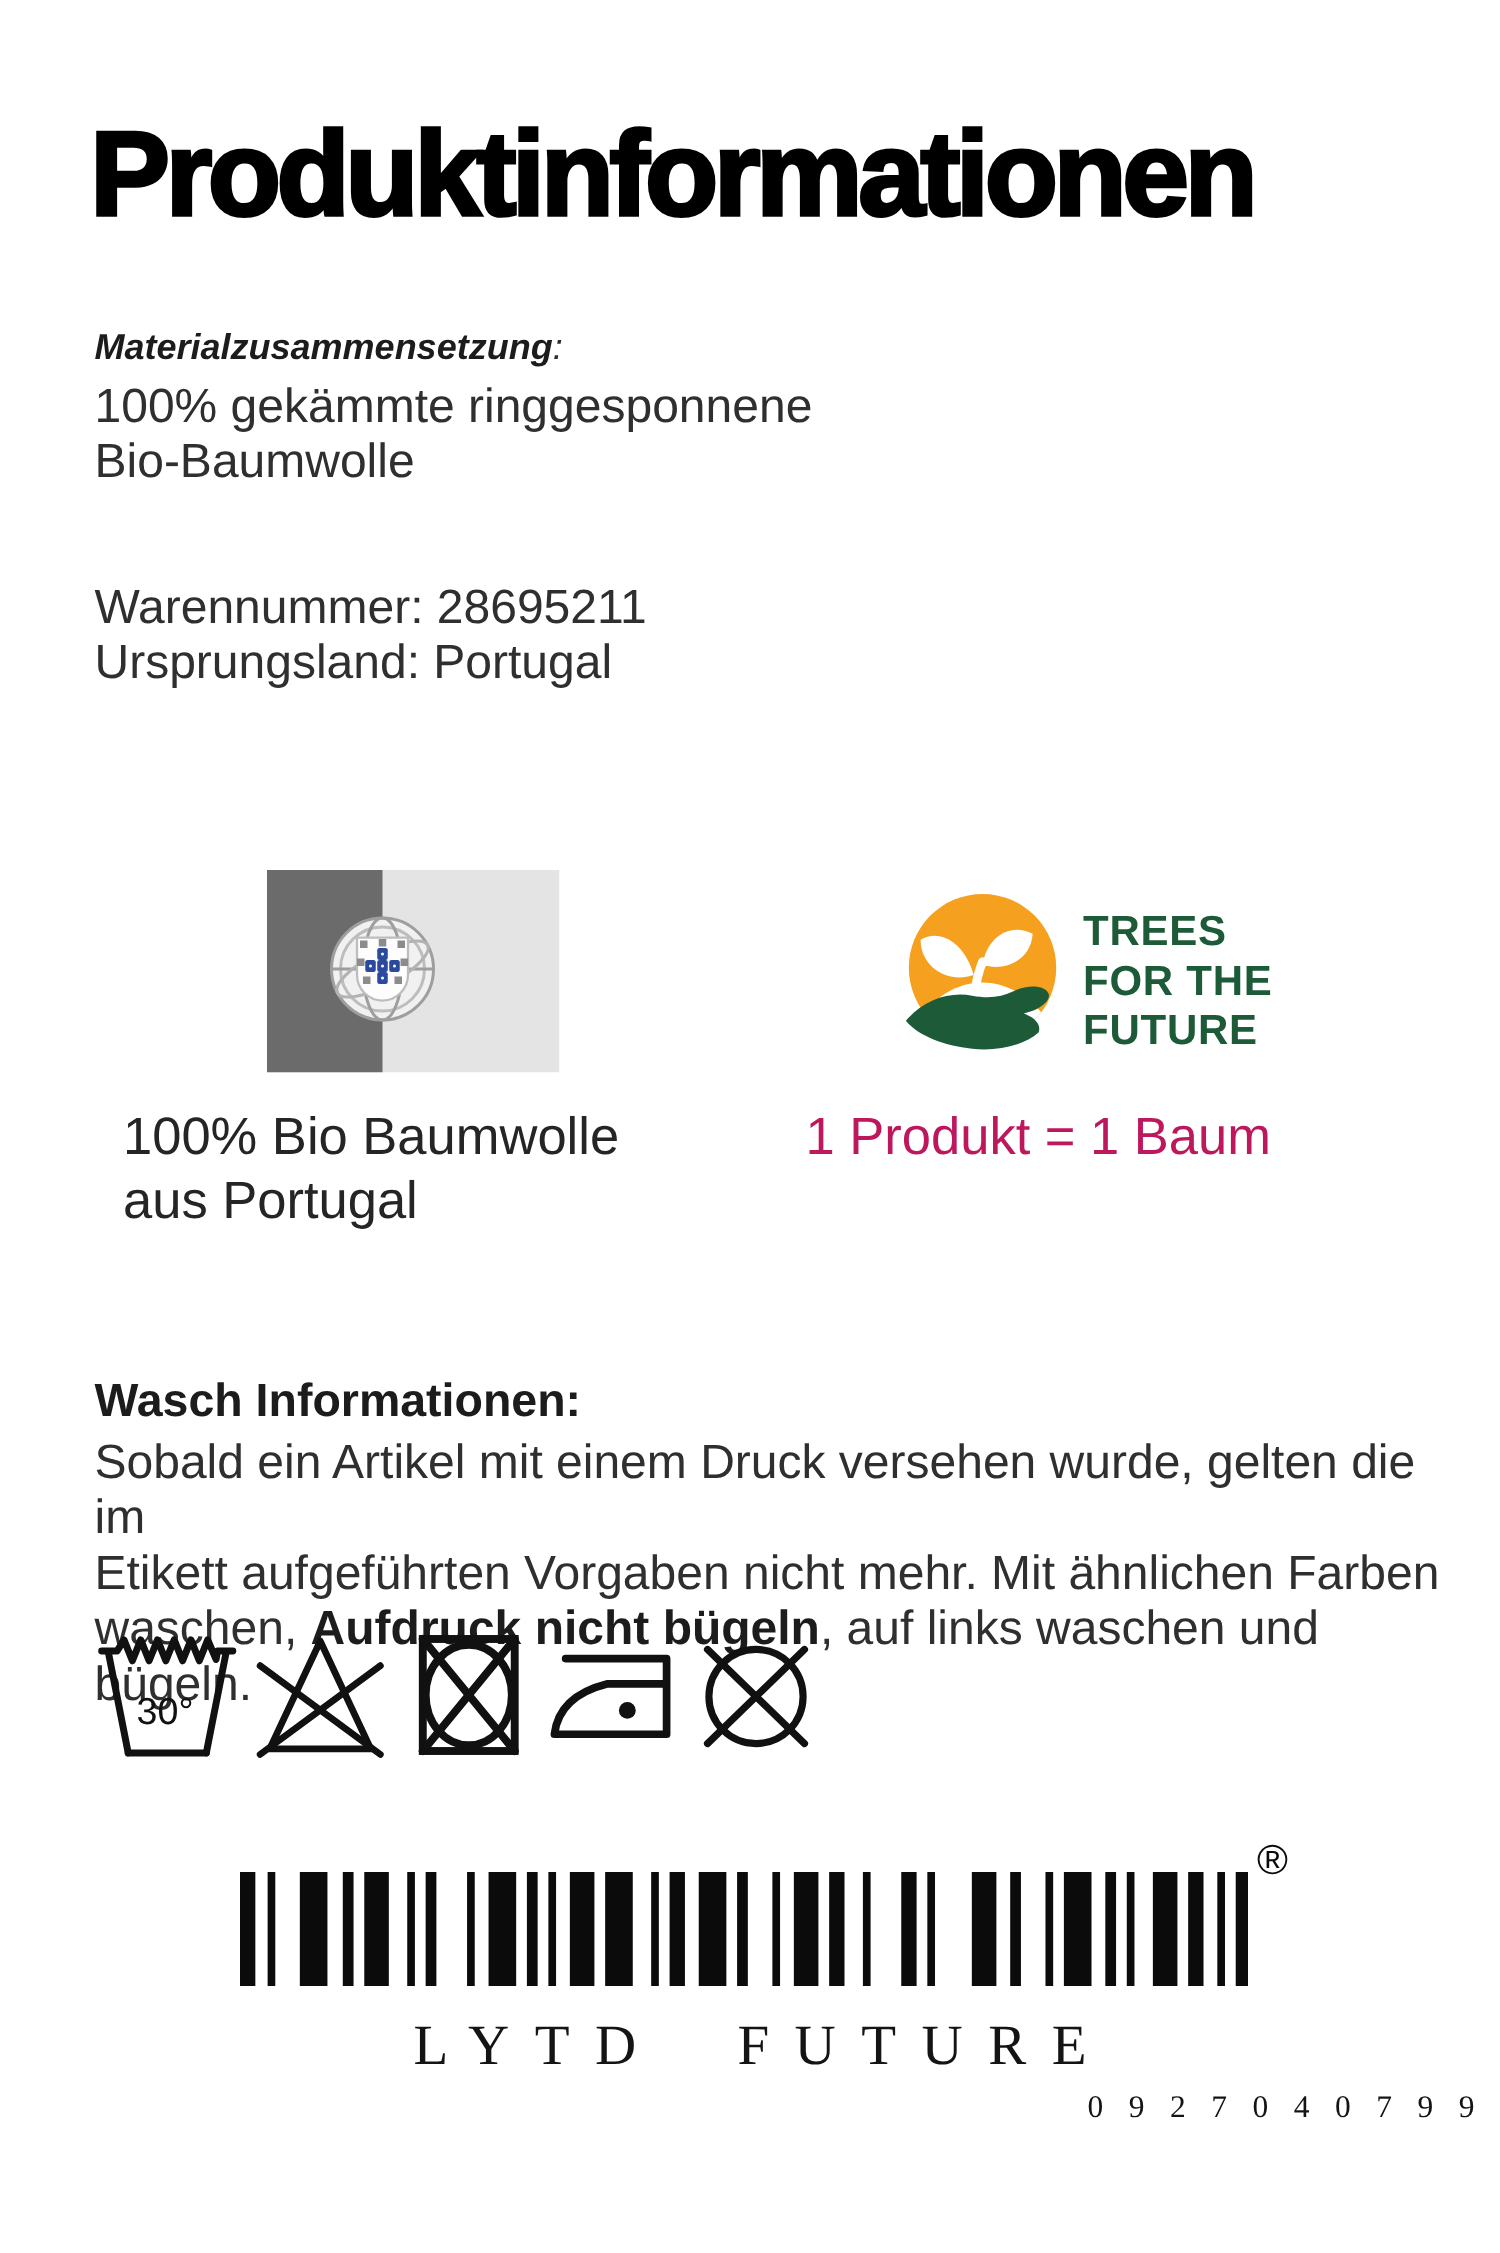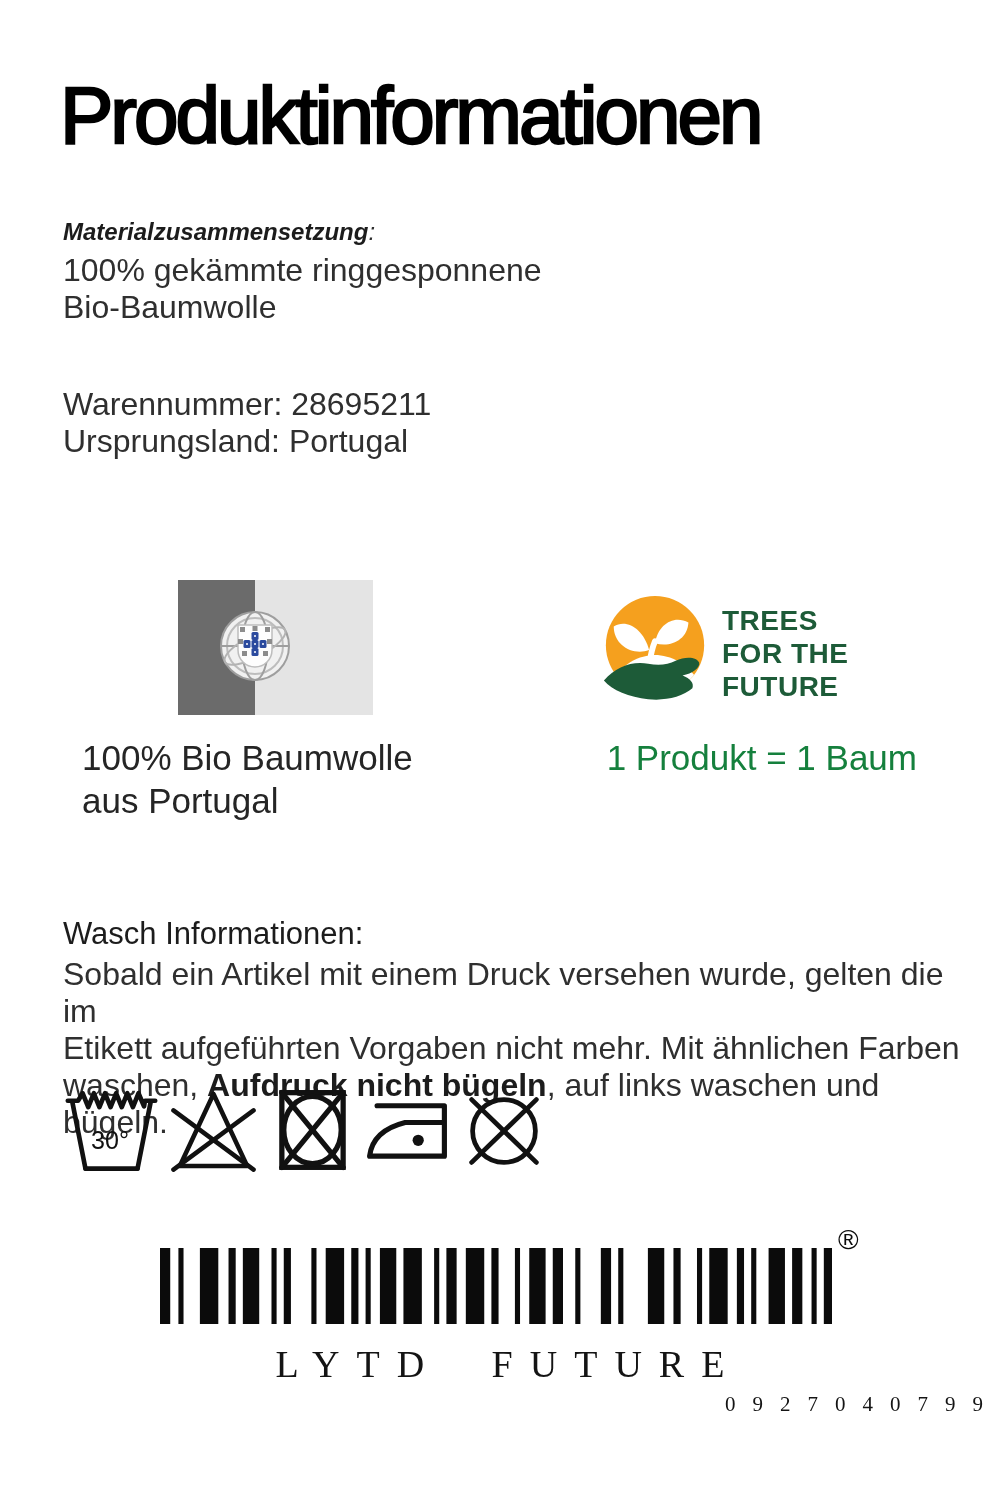--- a/index.html
+++ b/index.html
@@ -4,43 +4,43 @@
 <style>
   html,body{margin:0;padding:0;background:#ffffff;}
   .canvas{
     position:relative;width:1000px;height:1502px;background:#ffffff;overflow:hidden;
     font-family:"Liberation Sans",sans-serif;color:#2d2d2d;
   }
   .abs{position:absolute;}
 
   .page-title{
     left:60px;top:76px;margin:0;
-    font-size:80px;line-height:1;font-weight:normal;color:#000;
+    font-size:80px;line-height:1;font-weight:bold;color:#000;
     letter-spacing:-3px;-webkit-text-stroke:2.4px #000;white-space:nowrap;
   }
 
   .material{left:63px;top:212px;}
   .material .heading{font-size:24px;font-weight:bold;color:#1c1c1c;line-height:40px;font-style:italic;}
   .material .heading .colon{font-weight:normal;color:#2d2d2d;}
   .body-line{font-size:32px;line-height:37px;color:#2f2f2f;}
 
   .meta{left:63px;top:386px;}
 
   .flag-figure{left:178px;top:580px;width:195px;height:135px;}
   .flag-caption{left:82px;top:736px;width:390px;text-align:left;
     font-size:35px;line-height:43px;color:#252525;}
 
   .trees-mark{left:599px;top:596px;width:113px;height:113px;}
   .trees-text{left:722px;top:604px;font-size:28px;line-height:33px;font-weight:bold;
     color:#1D5B38;letter-spacing:0.5px;}
-  .trees-caption{left:537px;top:736px;width:380px;text-align:right;
-    font-size:35px;line-height:43px;color:#15803d;}
+  .trees-caption{left:537px;top:736px;width:380px;text-align:left;
+    font-size:35px;line-height:43px;color:#be185d;}
 
   .wash{left:63px;top:914px;width:900px;}
-  .wash .heading{font-size:31px;font-weight:normal;color:#1c1c1c;line-height:40px;margin-bottom:2px;}
+  .wash .heading{font-size:31px;font-weight:bold;color:#1c1c1c;line-height:40px;margin-bottom:2px;}
   .wash .body-line b{color:#1c1c1c;}
 
   .care-icons{left:65px;top:1084px;display:flex;align-items:flex-start;}
   .care-icons svg{display:block;}
   .ci-1{margin-right:10px;}
   .ci-2{margin-right:19px;}
   .ci-3{margin-right:17px;margin-top:1px;}
   .ci-4{margin-right:15px;margin-top:3px;}
   .ci-5{margin-top:6px;}
 

